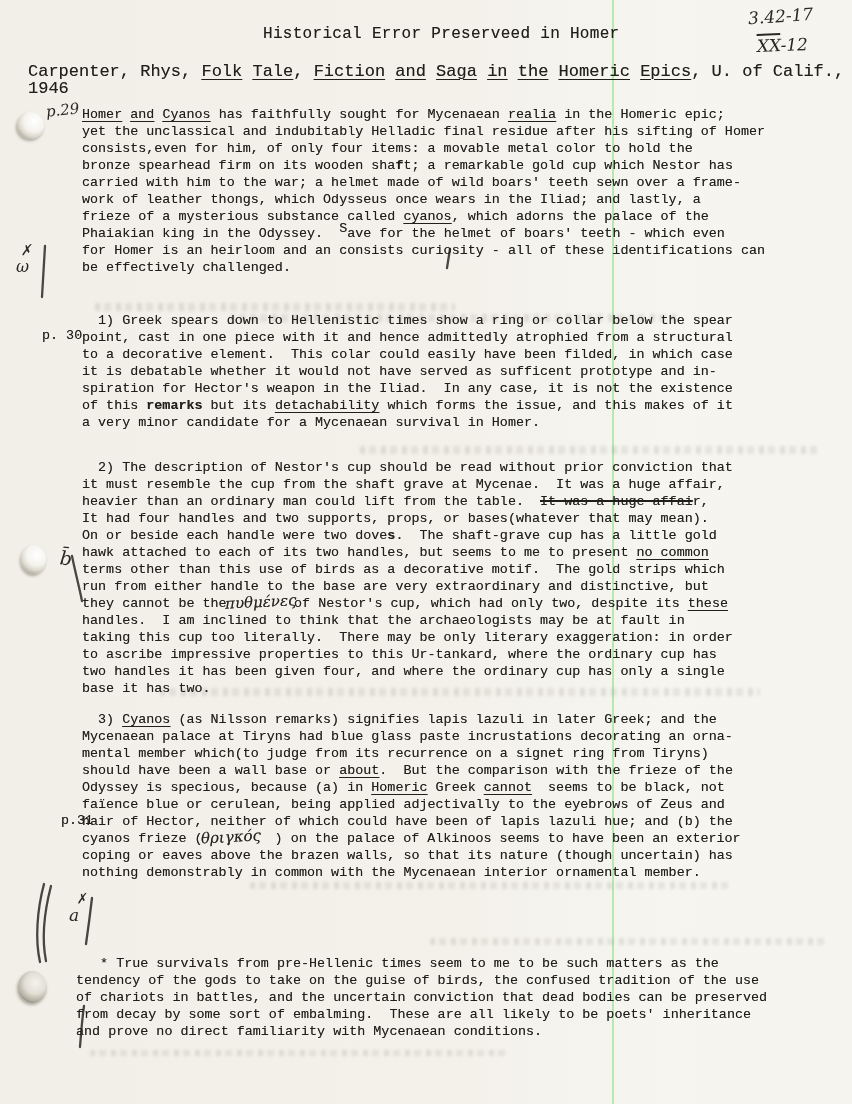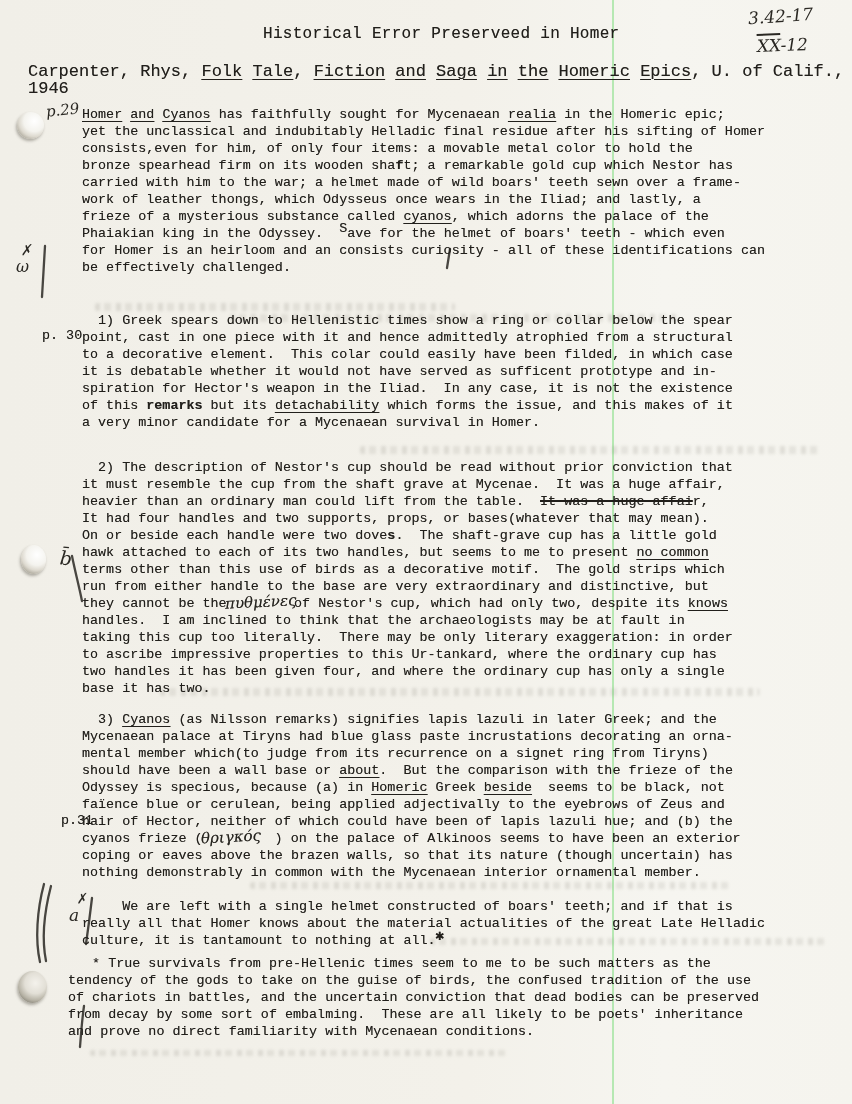--- a/index.html
+++ b/index.html
@@ -108,38 +108,35 @@
 of this </span><span class="b">remarks</span><span> but its </span><span class="u">detachability</span><span> which forms the issue, and this makes of it
 a very minor candidate for a Mycenaean survival in Homer.</span></div>
   <div class="typed" style="left:82px;top:459px;width:716px;"><span>  2) The description of Nestor's cup should be read without prior conviction that
 it must resemble the cup from the shaft grave at Mycenae.  It was a huge affair,
 heavier than an ordinary man could lift from the table.  </span><span class="st">It was a huge affai</span><span>r,
 It had four handles and two supports, props, or bases(whatever that may mean).
 On or beside each handle were two dove</span><span class="b">s</span><span>.  The shaft-grave cup has a little gold
 hawk attached to each of its two handles, but seems to me to present </span><span class="u">no common</span><span>
 terms other than this use of birds as a decorative motif.  The gold strips which
 run from either handle to the base are very extraordinary and distinctive, but
-they cannot be the</span><span class="hand-inline">πυθμένες</span><span>of Nestor's cup, which had only two, despite its </span><span class="u">knows</span><span>
+they cannot be the</span><span class="hand-inline">πυθμένες</span><span>of Nestor's cup, which had only two, despite its </span><span class="u">these</span><span>
 handles.  I am inclined to think that the archaeologists may be at fault in
 taking this cup too literally.  There may be only literary exaggeration: in order
 to ascribe impressive properties to this Ur-tankard, where the ordinary cup has
 two handles it has been given four, and where the ordinary cup has only a single
 base it has two.</span></div>
   <div class="typed" style="left:82px;top:711px;width:716px;"><span>  3) </span><span class="u">Cyanos</span><span> (as Nilsson remarks) signifies lapis lazuli in later Greek; and the
 Mycenaean palace at Tiryns had blue glass paste incrustations decorating an orna-
 mental member which(to judge from its recurrence on a signet ring from Tiryns)
 should have been a wall base or </span><span class="u">about</span><span>.  But the comparison with the frieze of the
-Odyssey is specious, because (a) in </span><span class="u">Homeric</span><span> Greek </span><span class="u">beside</span><span>  seems to be black, not
+Odyssey is specious, because (a) in </span><span class="u">Homeric</span><span> Greek </span><span class="u">cannot</span><span>  seems to be black, not
 faïence blue or cerulean, being applied adjectivally to the eyebrows of Zeus and
 hair of Hector, neither of which could have been of lapis lazuli hue; and (b) the
 cyanos frieze (</span><span class="hand-inline">θριγκός</span><span>  ) on the palace of Alkinoos seems to have been an exterior
 coping or eaves above the brazen walls, so that its nature (though uncertain) has
 nothing demonstrably in common with the Mycenaean interior ornamental member.</span></div>
-  <div class="typed" style="left:82px;top:898px;width:716px;"><span>     We are left with a single helmet constructed of boars' teeth; and if that is
-really all that Homer knows about the material actualities of the great Late Helladic
-culture, it is tantamount to nothing at all.</span><span class="star">✱</span></div>
-  <div class="typed" style="left:68px;top:955px;width:716px;"><span>   * True survivals from pre-Hellenic times seem to me to be such matters as the
+  <div class="typed" style="left:76px;top:955px;width:716px;"><span>   * True survivals from pre-Hellenic times seem to me to be such matters as the
 tendency of the gods to take on the guise of birds, the confused tradition of the use
 of chariots in battles, and the uncertain conviction that dead bodies can be preserved
 from decay by some sort of embalming.  These are all likely to be poets' inheritance
 and prove no direct familiarity with Mycenaean conditions.</span></div>
 
 </div>
 
 </body></html>

